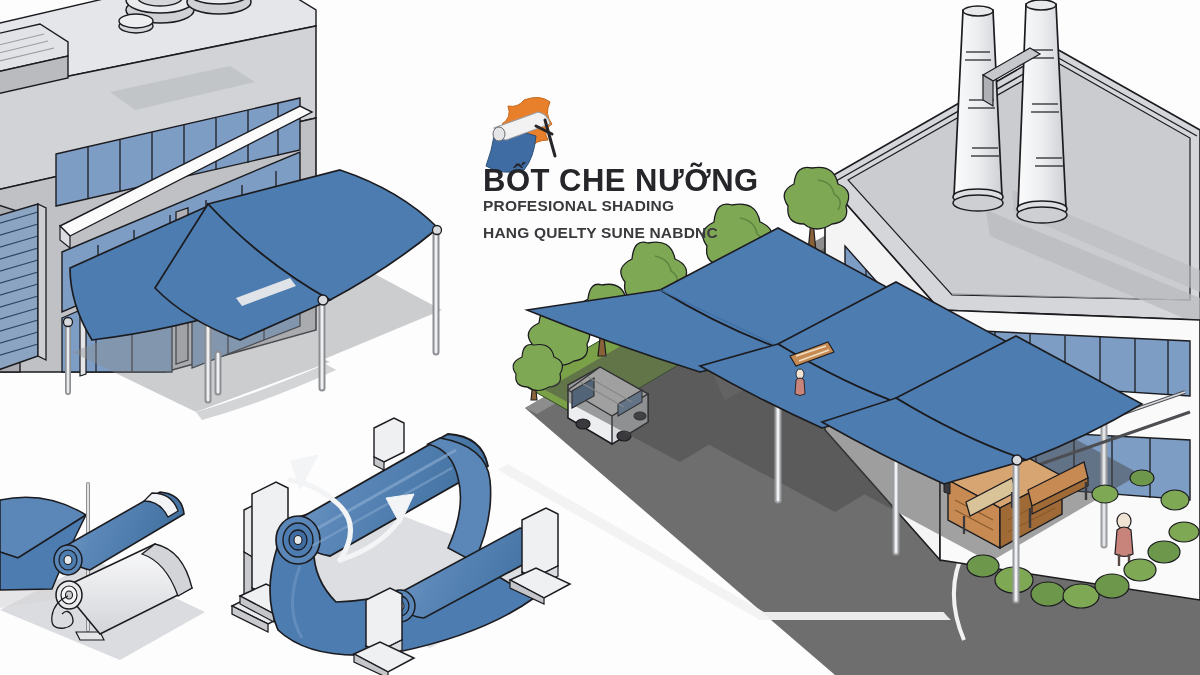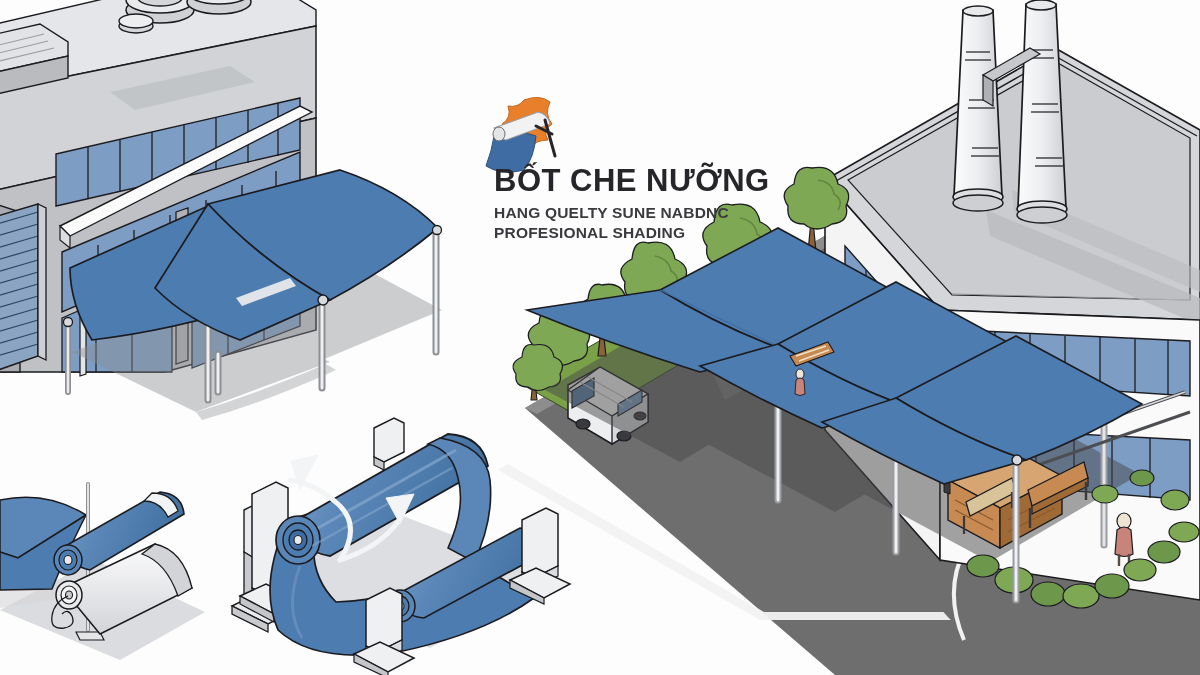--- a/index.html
+++ b/index.html
@@ -9,21 +9,21 @@
     font-family:"Liberation Sans", sans-serif;
     overflow:hidden;
     position:relative;
   }
   #stage { position:absolute; inset:0; width:1200px; height:675px; }
   svg.scene { position:absolute; top:0; left:0; width:1200px; height:675px; display:block; }
 
   
   #brand {
     position:absolute;
-    left:494px; top:165px;
+    left:483px; top:165px;
     width:330px;
     pointer-events:none;
   }
   #brand-title {
     font-size:31px;
     font-weight:bold;
     letter-spacing:0.5px;
     color:#26262a;
     line-height:1.0;
     white-space:nowrap;
@@ -557,17 +557,17 @@
       <path d="M 494,128 L 538,112 q 10,2 12,12 L 506,140 q -10,-2 -12,-12 Z" fill="#f2f2f2" stroke="#9a9ca0" stroke-width="1.1"></path>
       <ellipse cx="499" cy="134" rx="6" ry="7" fill="#e4e5e7" stroke="#6b6d71" stroke-width="1"></ellipse>
 
       <path d="M 545,120 L 555,156" stroke="#26262a" stroke-width="3" stroke-linecap="round"></path>
       <path d="M 536,126 L 552,134" stroke="#26262a" stroke-width="3" stroke-linecap="round"></path>
     </g>
   </svg>
 
   <div id="brand">
     <div id="brand-title">BỐT CHE NƯỠNG</div>
+    <div id="brand-sub2">PROFESIONAL SHADING</div>
     <div id="brand-sub1">HANG QUELTY SUNE NABDNC</div>
-    <div id="brand-sub2">PROFESIONAL SHADING</div>
   </div>
 
 </div>
 
 </body></html>

